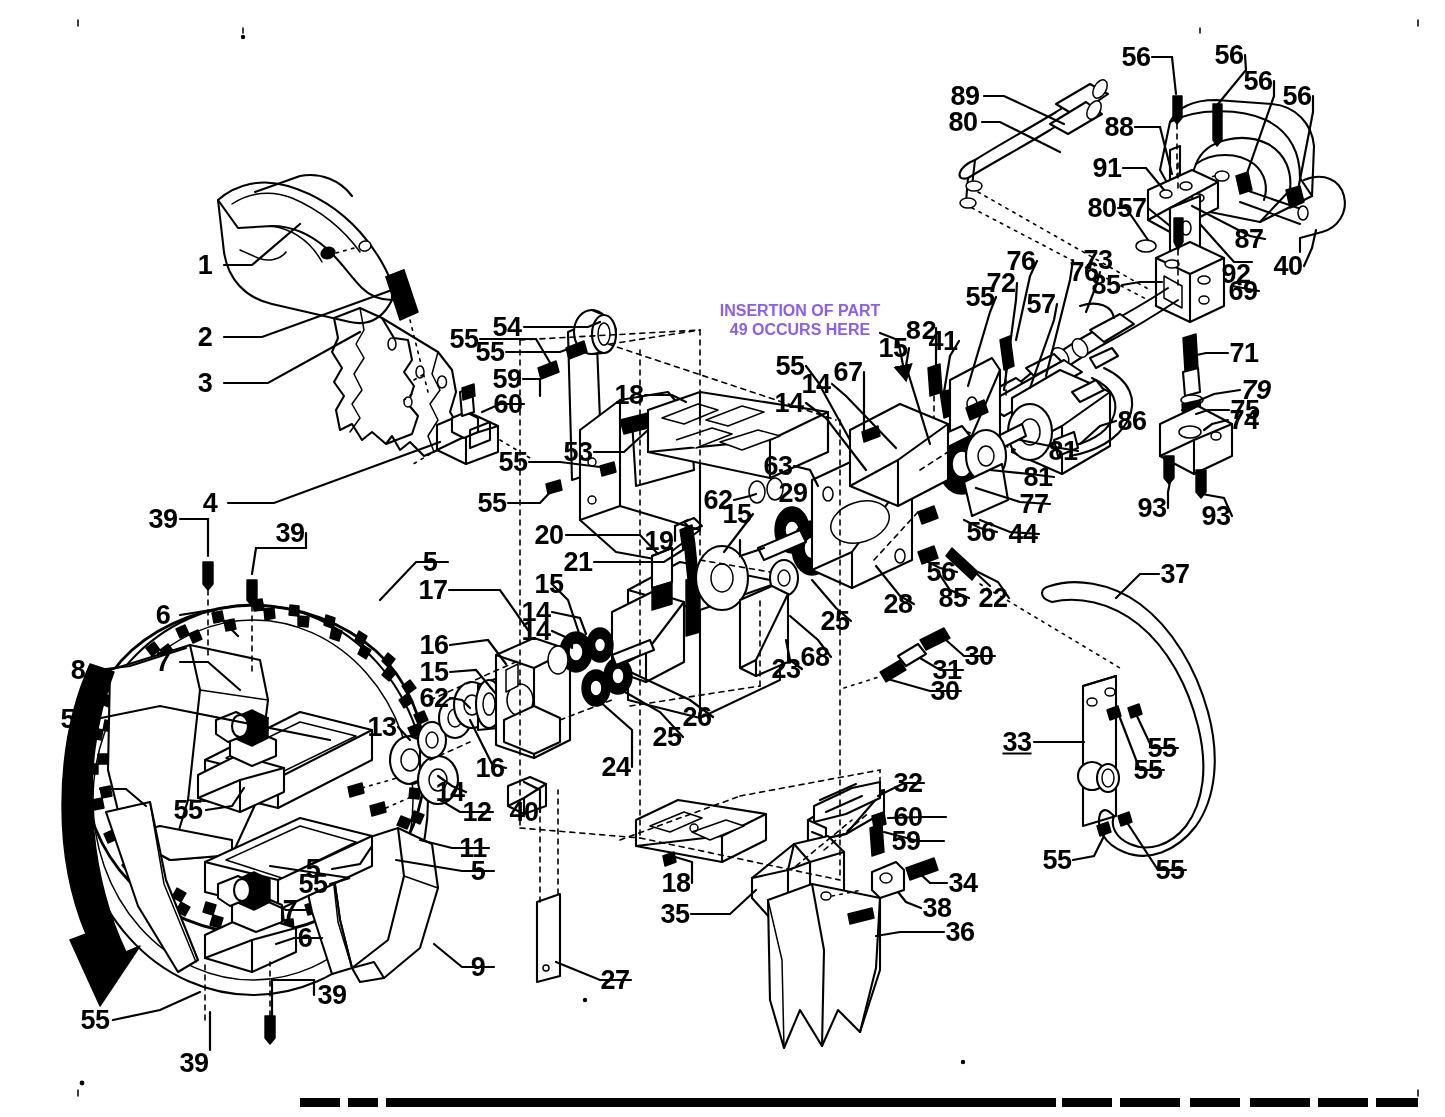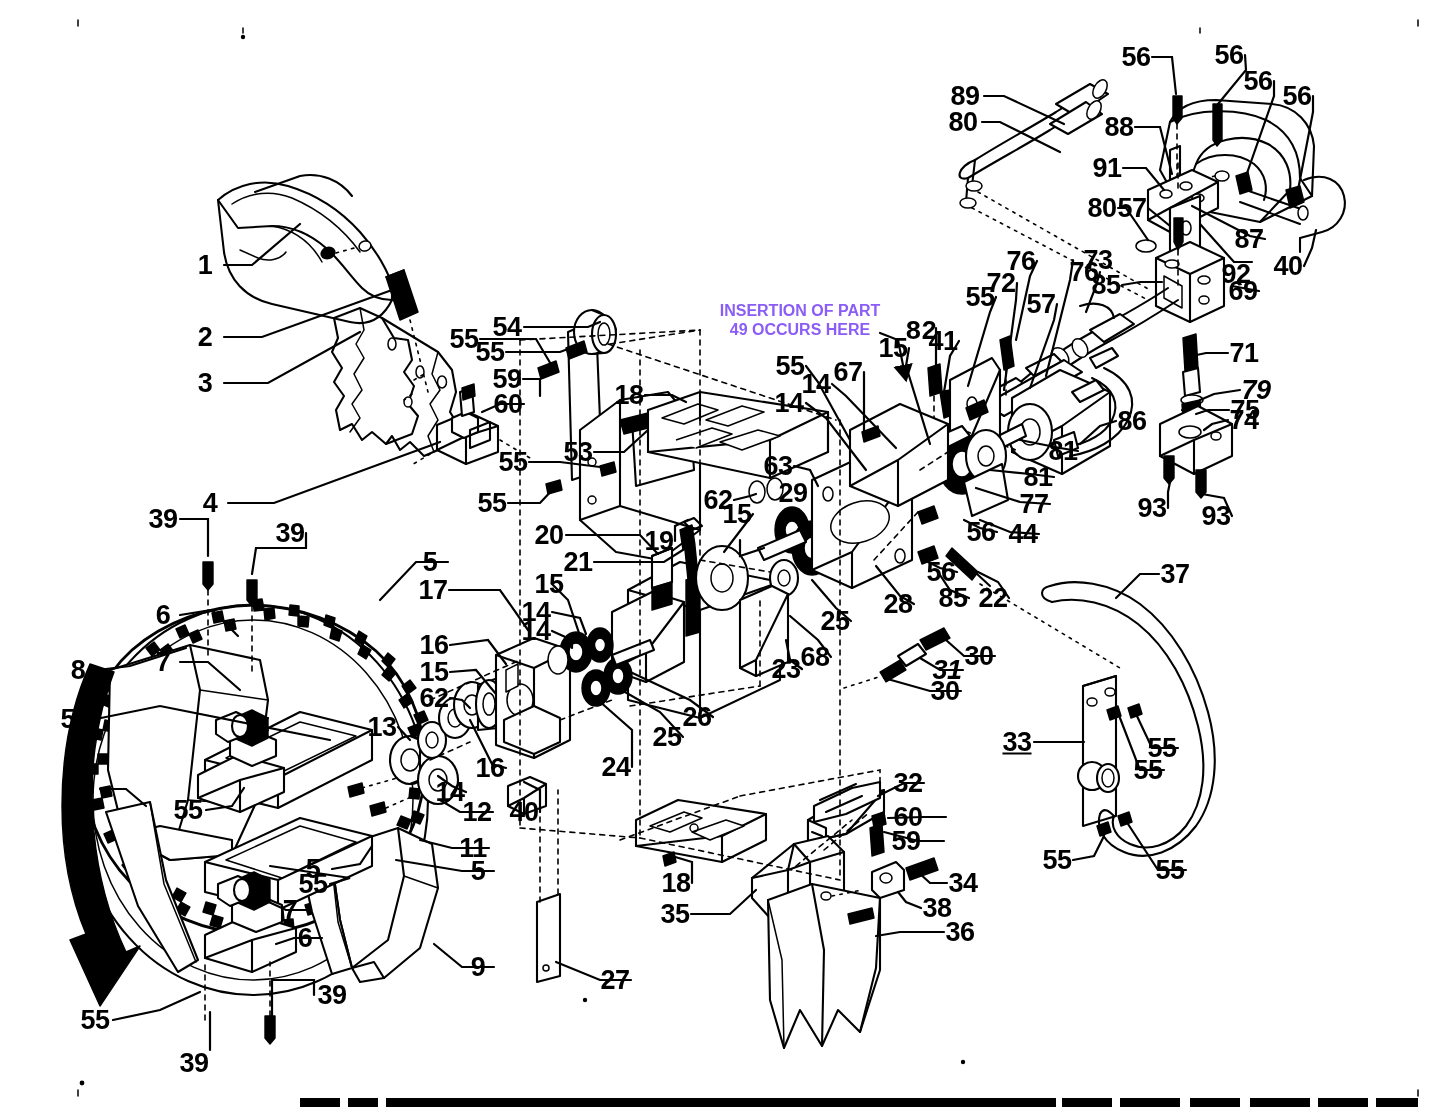--- a/index.html
+++ b/index.html
@@ -697,21 +697,21 @@
       <div class="lbl" style="left: 786px; top: 669px;">23</div>
       <div class="lbl" style="left: 616px; top: 767px;">24</div>
       <div class="lbl" style="left: 667px; top: 737px;">25</div>
       <div class="lbl" style="left: 835px; top: 621px;">25</div>
       <div class="lbl" style="left: 697px; top: 717px;">26</div>
       <div class="lbl" style="left: 615px; top: 980px;">27</div>
       <div class="lbl" style="left: 898px; top: 604px;">28</div>
       <div class="lbl" style="left: 793px; top: 493px;">29</div>
       <div class="lbl" style="left: 979px; top: 656px;">30</div>
       <div class="lbl" style="left: 945px; top: 691px;">30</div>
-      <div class="lbl" style="left: 947px; top: 670px; font-style: italic;">31</div>
+      <div class="lbl" style="left: 947px; top: 670px;">31</div>
       <div class="lbl" style="left: 908px; top: 783px;">32</div>
       <div class="lbl" style="left: 1017px; top: 742px; text-decoration: underline;">33</div>
       <div class="lbl" style="left: 963px; top: 883px;">34</div>
       <div class="lbl" style="left: 675px; top: 914px;">35</div>
       <div class="lbl" style="left: 960px; top: 932px;">36</div>
       <div class="lbl" style="left: 1175px; top: 574px;">37</div>
       <div class="lbl" style="left: 937px; top: 908px;">38</div>
       <div class="lbl" style="left: 163px; top: 519px;">39</div>
       <div class="lbl" style="left: 290px; top: 533px;">39</div>
       <div class="lbl" style="left: 332px; top: 995px;">39</div>

